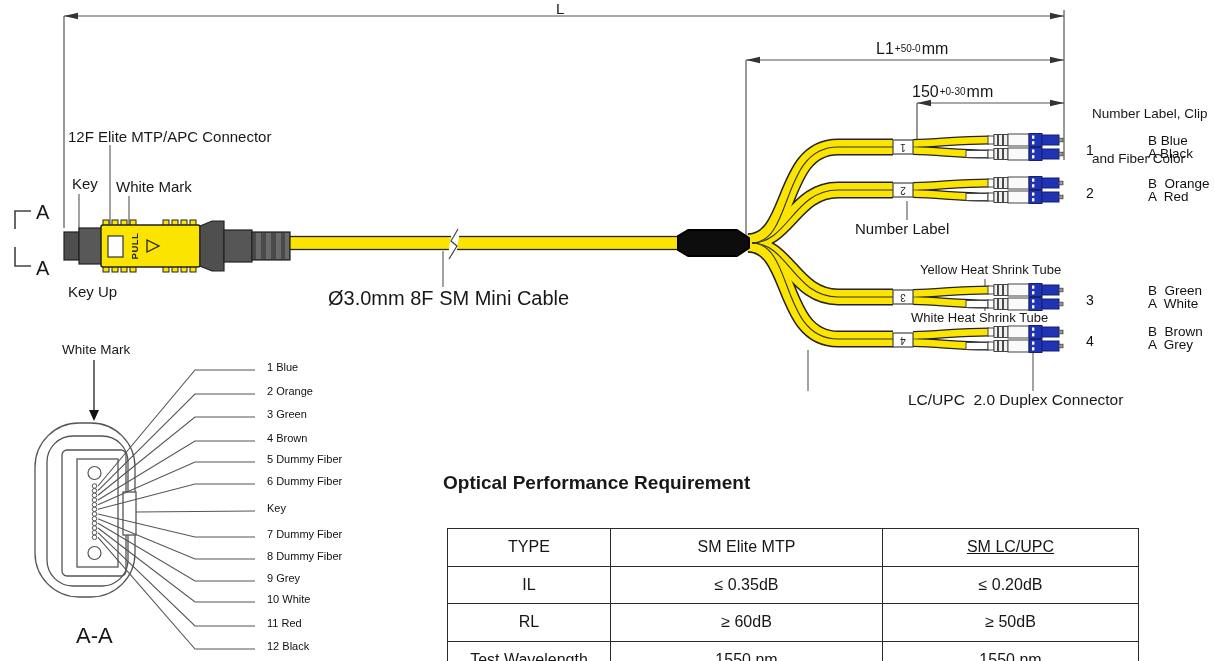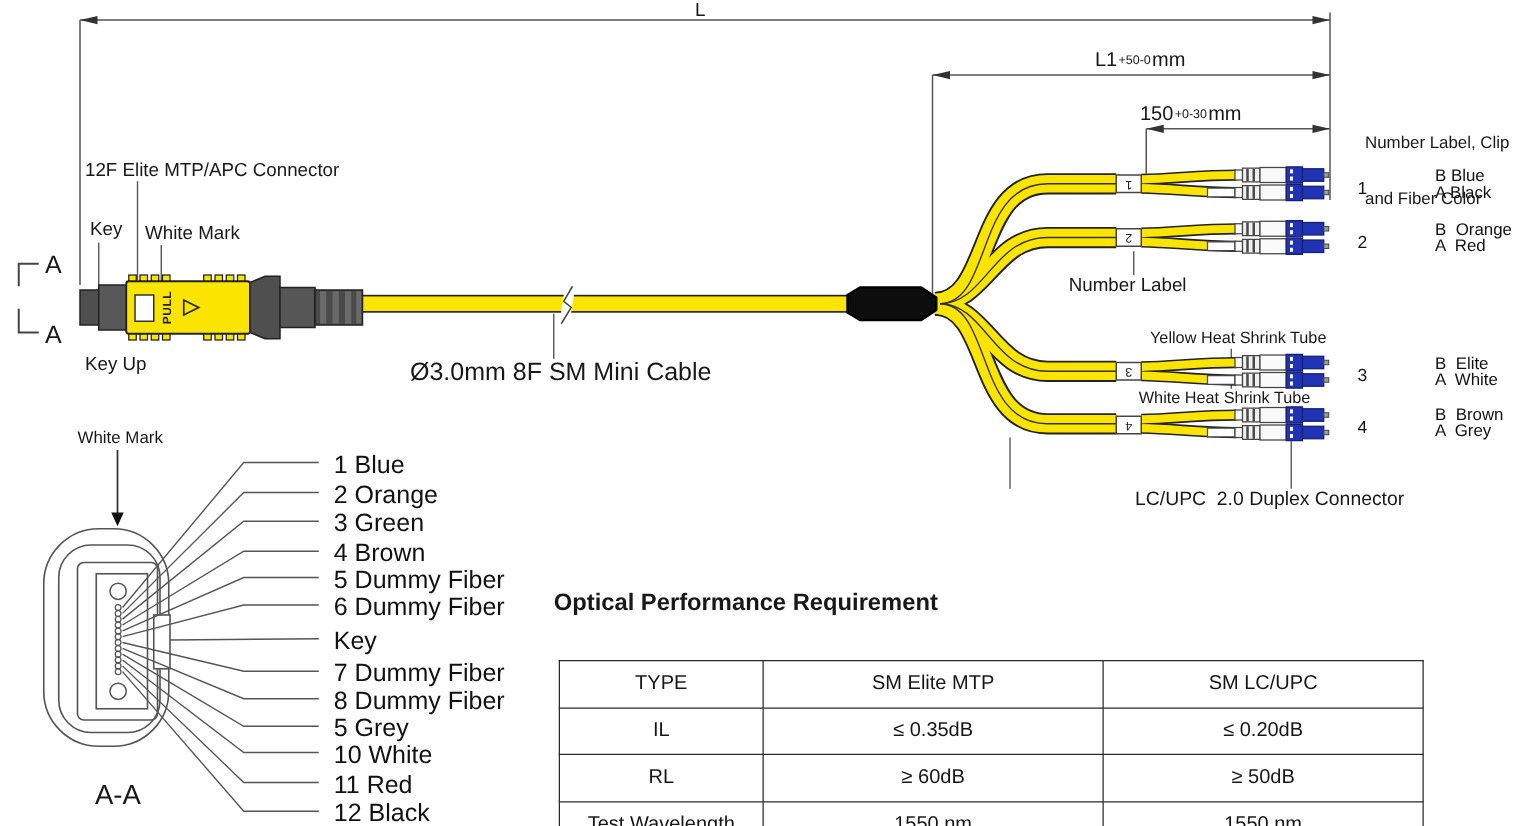--- a/index.html
+++ b/index.html
@@ -32,31 +32,31 @@
   .p-lcconn{left:908px;top:392px;}
   .p-legend{left:1092px;top:76px;font-size:13.5px;line-height:15px;}
   .p-wm2{left:62px;top:343px;font-size:13.5px;}
   .p-AA{left:76px;top:624px;}
   
   .bo{position:absolute;left:1086px;width:125px;height:30px;}
   .bo-num{position:absolute;left:0;top:8px;font-size:14px;}
   .bo-lines{position:absolute;left:42px;top:0;font-size:13.5px;line-height:13px;white-space:pre;margin-left:20px;}
   .bo1{top:134px;} .bo2{top:177px;} .bo3{top:284px;} .bo4{top:325px;}
   
-  .fib{position:absolute;left:267px;font-size:20px;white-space:pre;}
+  .fib{position:absolute;left:267px;font-size:11px;white-space:pre;}
   .fib0{top:361px;} .fib1{top:385px;} .fib2{top:408px;} .fib3{top:432px;}
   .fib4{top:453px;} .fib5{top:475px;} .fib6{top:502px;} .fib7{top:528px;}
   .fib8{top:550px;} .fib9{top:572px;} .fib10{top:593px;} .fib11{top:617px;}
   .fib12{top:640px;}
   
   .tbl-title{left:443px;top:473px;font-size:19px;font-weight:bold;}
   .opt-table{position:absolute;left:447px;top:528px;border-collapse:collapse;table-layout:fixed;border-radius:23px;}
   .opt-table td{border:1.6px solid #2b2b2b;text-align:center;vertical-align:middle;
                 font-size:16px;height:36.5px;padding:0;color:#161616;}
-  .c0{width:162px;} .c1{width:271px;} .c2{width:255px;}
+  .c0{width:162px;} .c1{width:271px;} .c2{width:255px;text-decoration:underline;}
 </style>
 </head>
 <body>
 
 <div class="stage">
 
 <svg width="1214" height="661" viewBox="0 0 1214 661">
   <defs>
     <g id="lc">
       <rect x="0" y="-4" width="6" height="8" fill="#ffffff" stroke="#444" stroke-width="1"></rect>
@@ -293,40 +293,40 @@
   <div class="bo bo1">
     <div class="bo-num">1</div>
     <div class="bo-lines"><div>B Blue</div><div>A Black</div></div>
   </div>
   <div class="bo bo2">
     <div class="bo-num">2</div>
     <div class="bo-lines"><div>B  Orange</div><div>A  Red</div></div>
   </div>
   <div class="bo bo3">
     <div class="bo-num">3</div>
-    <div class="bo-lines"><div>B  Elite</div><div>A  White</div></div>
+    <div class="bo-lines"><div>B  Green</div><div>A  White</div></div>
   </div>
   <div class="bo bo4">
     <div class="bo-num">4</div>
     <div class="bo-lines"><div>B  Brown</div><div>A  Grey</div></div>
   </div>
 
   <div class="lbl p-wm2">White Mark</div>
   <div class="lbl fs22 p-AA">A-A</div>
 
   <div class="fib fib0">1 Blue</div>
   <div class="fib fib1">2 Orange</div>
   <div class="fib fib2">3 Green</div>
   <div class="fib fib3">4 Brown</div>
   <div class="fib fib4">5 Dummy Fiber</div>
   <div class="fib fib5">6 Dummy Fiber</div>
   <div class="fib fib6">Key</div>
   <div class="fib fib7">7 Dummy Fiber</div>
   <div class="fib fib8">8 Dummy Fiber</div>
-  <div class="fib fib9">5 Grey</div>
+  <div class="fib fib9">9 Grey</div>
   <div class="fib fib10">10 White</div>
   <div class="fib fib11">11 Red</div>
   <div class="fib fib12">12 Black</div>
 
   <div class="lbl tbl-title">Optical Performance Requirement</div>
   <table class="opt-table">
     <tbody>
         <tr>
       <td class="c0">TYPE</td>
       <td class="c1">SM Elite MTP</td>

